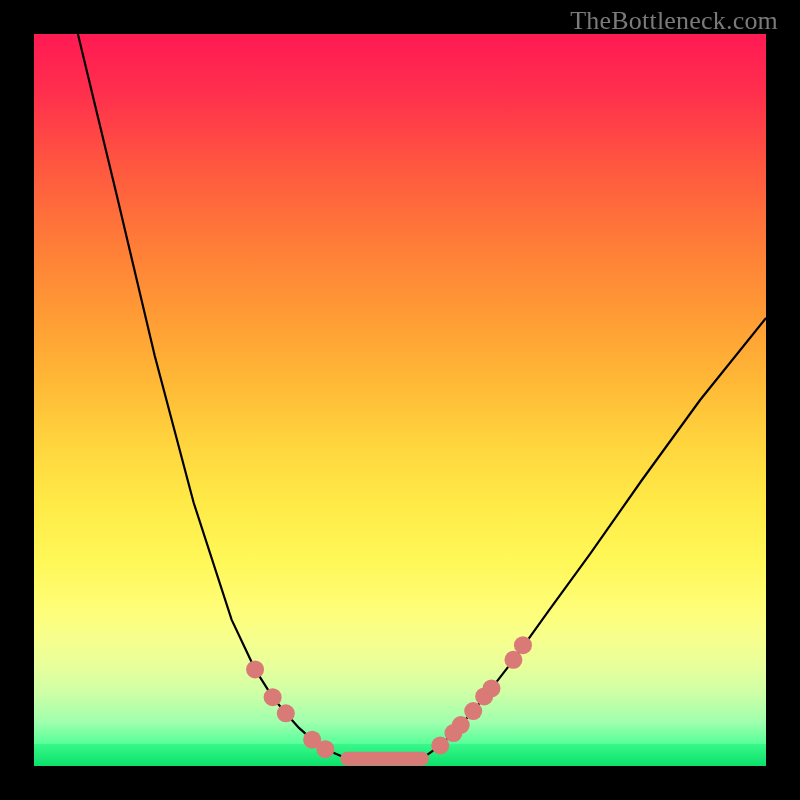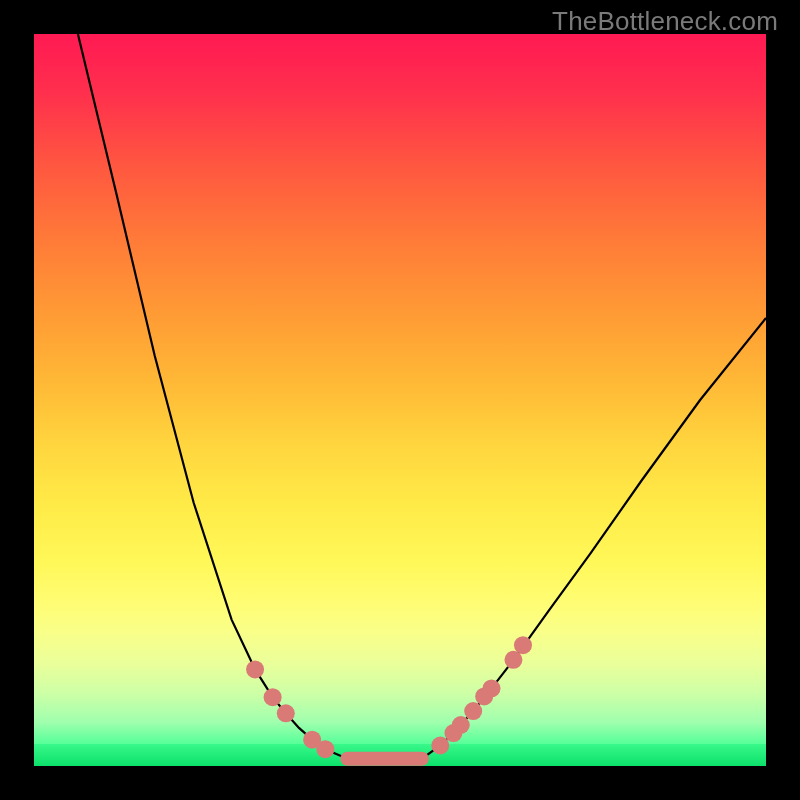--- a/index.html
+++ b/index.html
@@ -13,21 +13,21 @@
   .container {
     position: relative;
     width: 800px;
     height: 800px;
     background: #000000;
   }
   .watermark {
     position: absolute;
     top: 6px;
     right: 22px;
-    font-family: Liberation Sans, sans-serif;
+    font-family: Liberation Serif, serif;
     font-size: 26px;
     color: #7a7a7a;
     font-weight: 500;
     letter-spacing: 0.2px;
     z-index: 10;
   }
   .plot-area {
     position: absolute;
     left: 34px;
     top: 34px;

